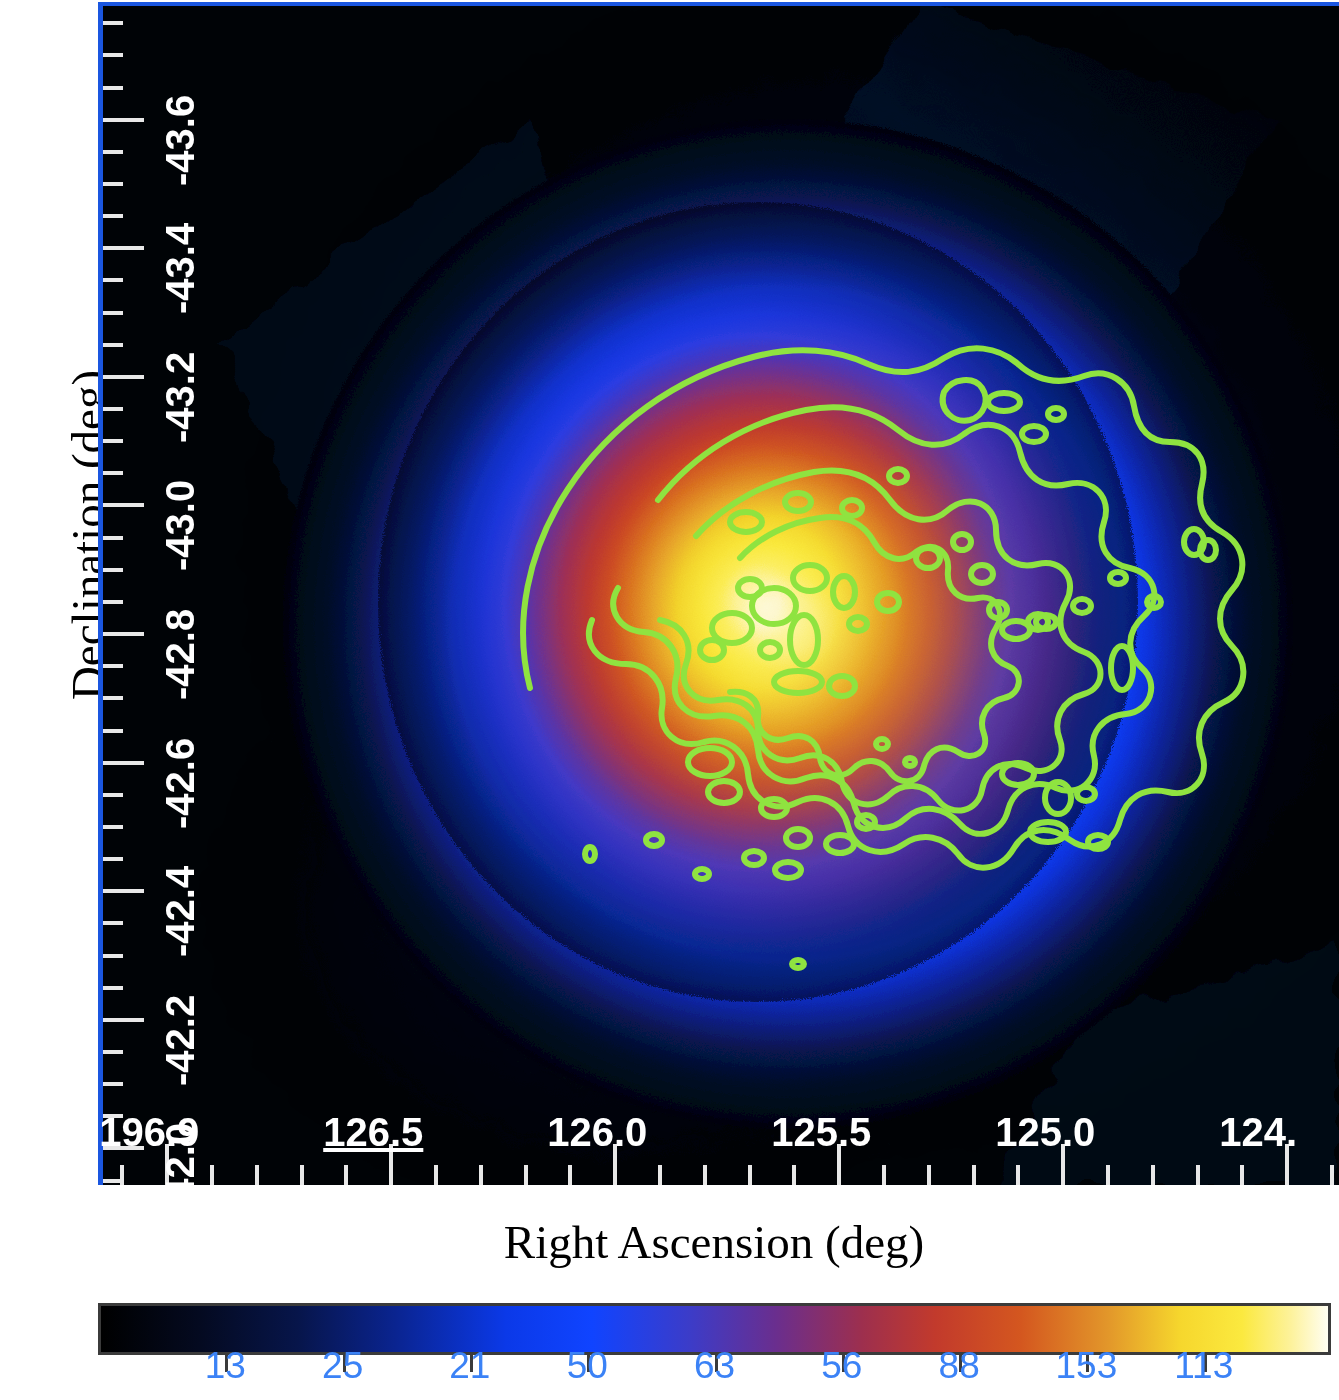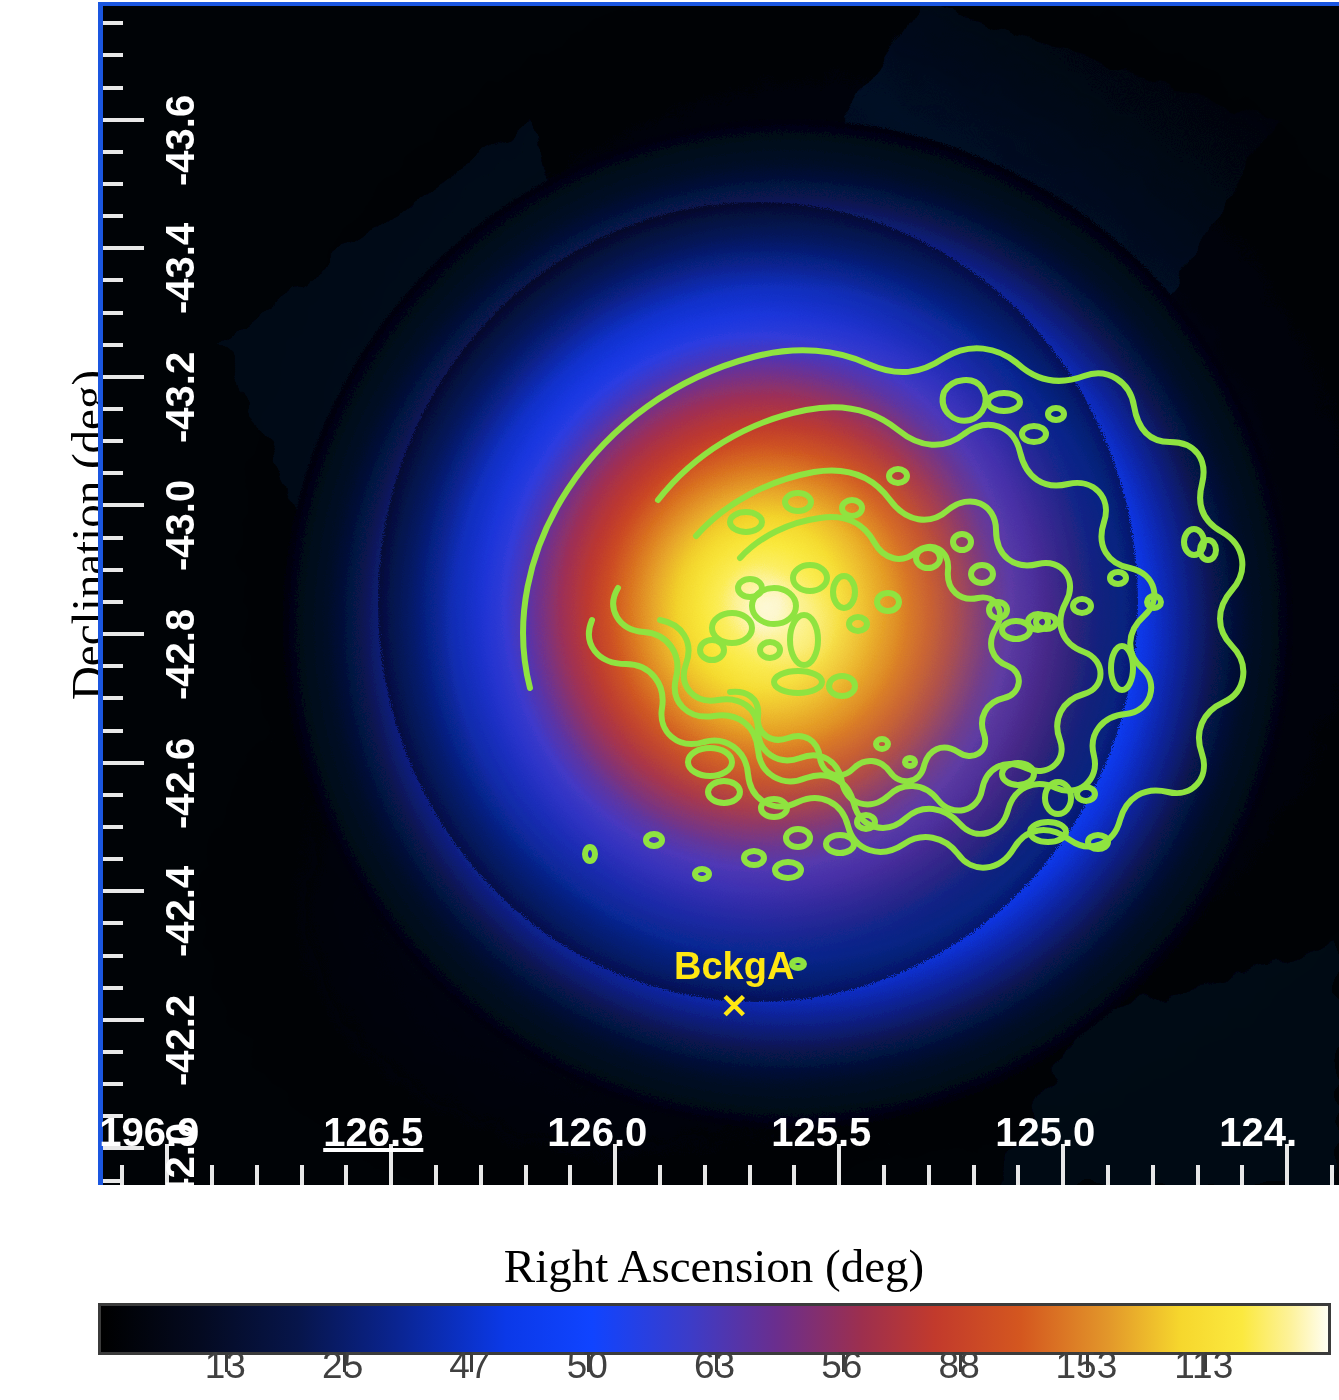--- a/index.html
+++ b/index.html
@@ -12,21 +12,21 @@
   
   #ylabel{position:absolute;left:-262px;top:505px;width:700px;height:60px;
           transform:rotate(-90deg);transform-origin:center center;
           display:flex;align-items:center;justify-content:center;
           font-family:"Liberation Serif",serif;font-size:47px;color:#000;
           letter-spacing:0px;white-space:nowrap;}
 
   
   #xlabel{position:absolute;left:98px;top:1213px;width:1232px;height:58px;
           display:flex;align-items:center;justify-content:center;
-          font-family:"Liberation Serif",serif;font-size:47px;color:#000;white-space:nowrap;margin-top:24px;}
+          font-family:"Liberation Serif",serif;font-size:47px;color:#000;white-space:nowrap;}
 
   
   #axes{position:absolute;left:98px;top:2px;width:1241px;height:1183px;
         background:#000;overflow:hidden;}
   #axes .spine-l{position:absolute;left:0;top:0;width:5px;height:100%;background:#1a56e0;z-index:40;}
   #axes .spine-t{position:absolute;left:0;top:0;width:100%;height:4px;background:#1a56e0;z-index:40;}
 
   
   #sky{position:absolute;left:0;top:0;width:100%;height:100%;}
   #skysvg{position:absolute;left:0;top:0;width:100%;height:100%;display:block;}
@@ -52,21 +52,21 @@
                   font-family:"Liberation Sans",sans-serif;}
   #marker .mcross{position:absolute;left:50%;transform:translateX(-50%);top:44px;
                   color:#ffe712;font-size:34px;font-weight:bold;line-height:1;
                   font-family:"Liberation Sans",sans-serif;}
 
   
   #cbar-wrap{position:absolute;left:98px;top:1303px;width:1233px;height:52px;}
   #cbar{position:absolute;left:0;top:0;width:100%;height:100%;
         border:3px solid #3b3b3b;box-sizing:border-box;}
   .cbtick{position:absolute;top:52px;width:3px;height:17px;background:#3b3b3b;}
-  .cbticklabel{position:absolute;top:1345px;color:#404040;font-size:37px;
+  .cbticklabel{position:absolute;top:1345px;color:#3b82f6;font-size:37px;
                font-family:"Liberation Sans",sans-serif;white-space:nowrap;
                transform:translateX(-50%);}
 </style>
 </head>
 <body>
 
 <div id="figure">
 
   <div id="ylabel">Declination (deg)</div>
 
@@ -290,24 +290,20 @@
             <ellipse cx="784" cy="742" rx="6" ry="5"></ellipse>
             <ellipse cx="812" cy="760" rx="5" ry="4"></ellipse>
           </g>
         </g>
       </svg>
     </div>
 
     <div class="spine-l"></div>
     <div class="spine-t"></div>
 
-    <div id="marker" style="left: 566.181px; top: 942.978px; width: 140px; height: 90px;">
-      <div class="mlabel">BckgA</div>
-      <div class="mcross">✕</div>
-    </div>
   <div class="ytick min" style="top: 1176.57px;"></div>
       <div class="ytick min" style="top: 1144.42px;"></div>
       <div class="ytick min" style="top: 1112.28px;"></div>
       <div class="ytick min" style="top: 1080.13px;"></div>
       <div class="ytick min" style="top: 1047.98px;"></div>
       <div class="ytick min" style="top: 1015.84px;"></div>
       <div class="ytick min" style="top: 983.69px;"></div>
       <div class="ytick min" style="top: 951.543px;"></div>
       <div class="ytick min" style="top: 919.397px;"></div>
       <div class="ytick min" style="top: 887.25px;"></div>
@@ -408,20 +404,20 @@
       <div class="cbtick" style="left: 489.286px;"></div>
       <div class="cbtick" style="left: 616.5px;"></div>
       <div class="cbtick" style="left: 743.714px;"></div>
       <div class="cbtick" style="left: 861.143px;"></div>
       <div class="cbtick" style="left: 988.357px;"></div>
       <div class="cbtick" style="left: 1105.79px;"></div>
     </div>
 
 <div class="cbticklabel" style="left: 225.214px;">13</div>
     <div class="cbticklabel" style="left: 342.643px;">25</div>
-    <div class="cbticklabel" style="left: 469.857px;">47</div>
+    <div class="cbticklabel" style="left: 469.857px;">21</div>
     <div class="cbticklabel" style="left: 587.286px;">50</div>
     <div class="cbticklabel" style="left: 714.5px;">63</div>
     <div class="cbticklabel" style="left: 841.714px;">56</div>
     <div class="cbticklabel" style="left: 959.143px;">88</div>
     <div class="cbticklabel" style="left: 1086.36px;">153</div>
     <div class="cbticklabel" style="left: 1203.79px;">113</div>
   </div>
 
 </body></html>

